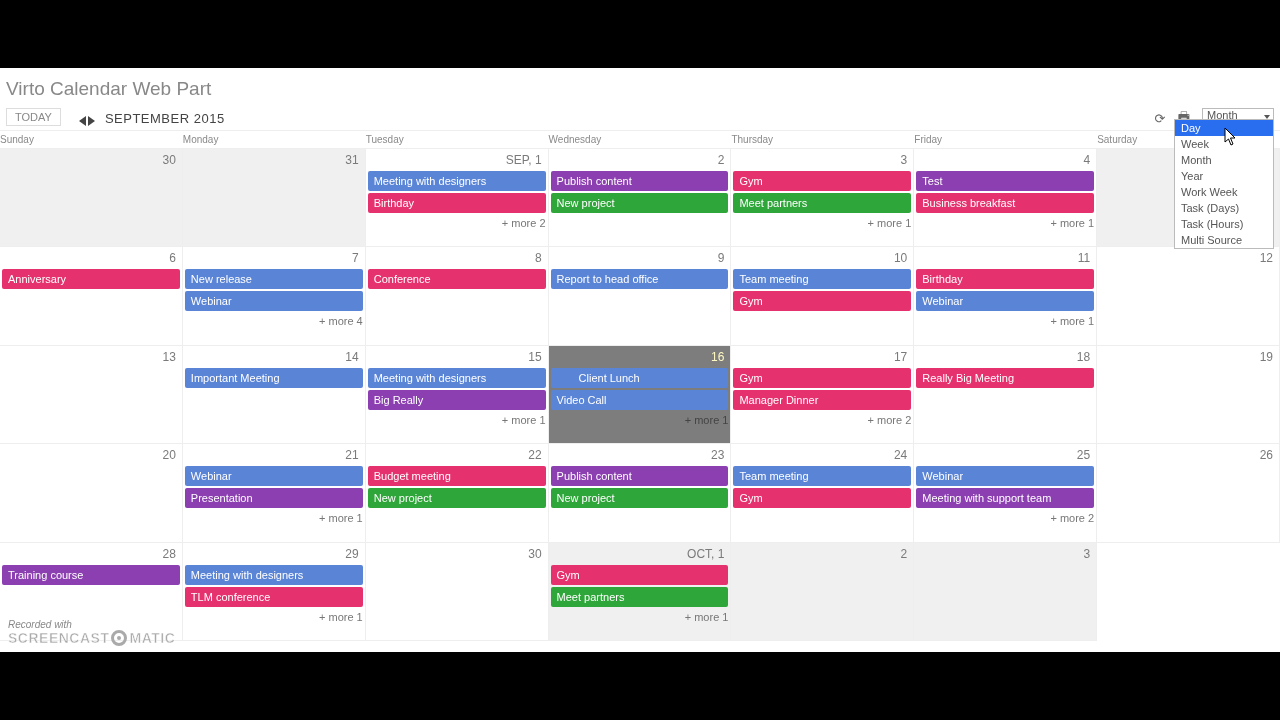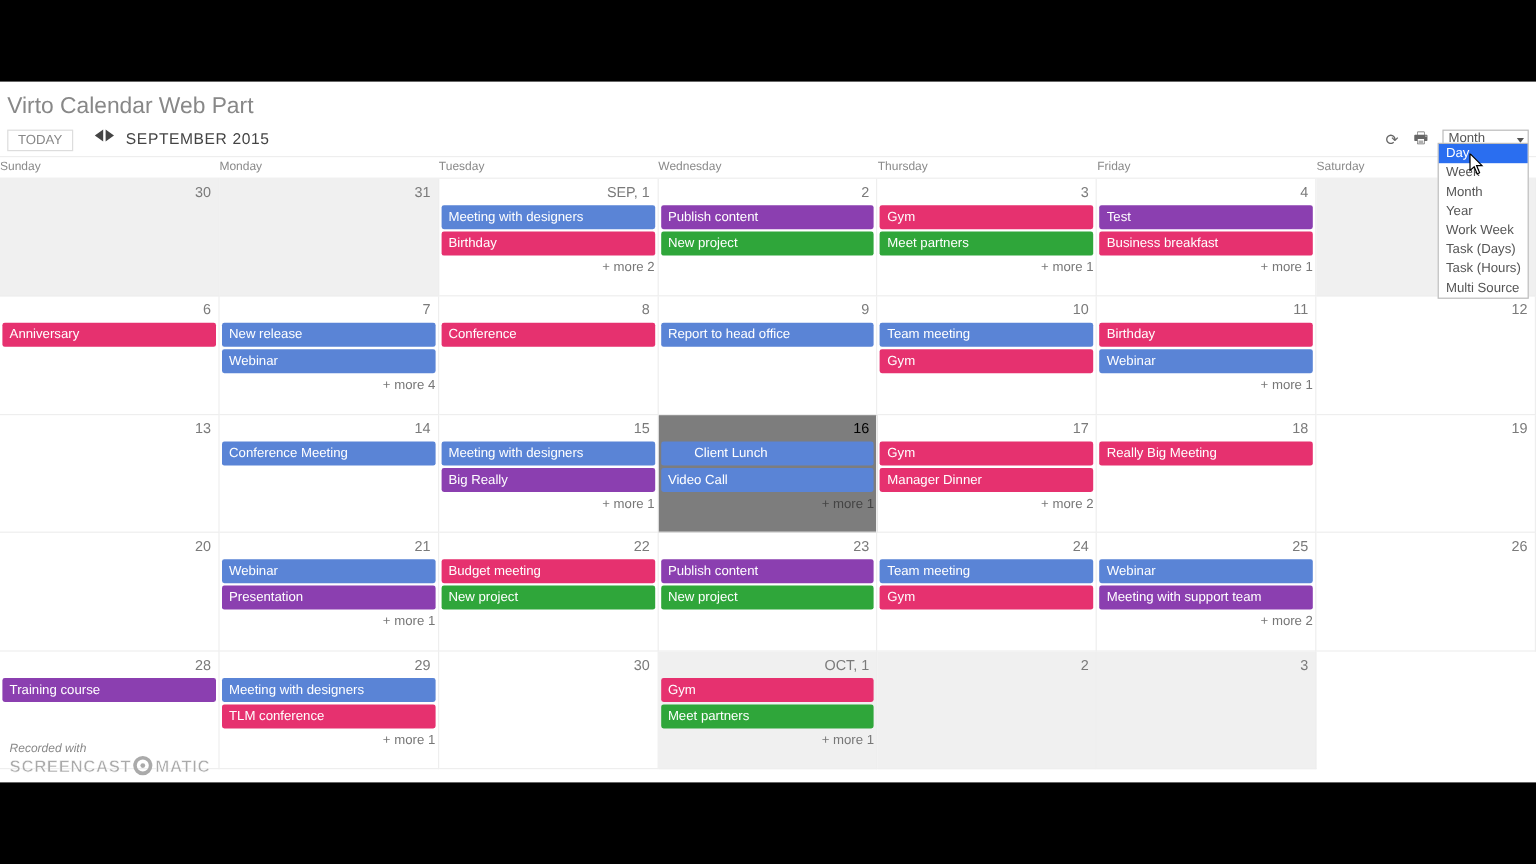--- a/index.html
+++ b/index.html
@@ -1,42 +1,42 @@
 <!DOCTYPE html>
 <html><head>
 <meta charset="utf-8">
 <style>
 *{box-sizing:border-box;margin:0;padding:0;font-family:"Segoe UI",Arial,Helvetica,sans-serif}
 html,body{width:1280px;height:720px;overflow:hidden}
 body{background:#000}
 .viewport{position:absolute;left:0;top:68px;width:1280px;height:584px;background:#fff}
 .page-title{font-size:19px;font-weight:300;color:#888;padding:10px 6px 4px}
-.toolbar{display:flex;align-items:flex-start;padding:4px 6px;border-bottom:1px solid #eee}
+.toolbar{display:flex;align-items:flex-end;padding:4px 6px;border-bottom:1px solid #eee}
 .today-btn{font-size:11px;color:#888;border:1px solid #ddd;background:#fff;padding:2px 8px;cursor:pointer;margin-right:18px}
 .nav-arrows{display:inline-flex;align-items:center;margin-right:10px;cursor:pointer}
 .nav-arrows span{display:inline-block;width:0;height:0;border-top:5px solid transparent;border-bottom:5px solid transparent}
 .nav-arrows .prev{border-right:7px solid #444;margin-right:2px}
 .nav-arrows .next{border-left:7px solid #444}
 .month-label{font-size:13px;letter-spacing:.5px;color:#444}
 .spacer{flex:1}
 .tool-ico{width:16px;height:16px;margin-left:8px;cursor:pointer;display:inline-flex;align-items:center;justify-content:center;color:#666;font-size:13px}
 .view-select{margin-left:10px;font-size:11px;color:#555;border:1px solid #bbb;background:#fff;width:72px;height:18px;padding:0 4px;position:relative}
 .view-select::after{content:"";position:absolute;right:3px;top:6px;width:0;height:0;border-left:3px solid transparent;border-right:3px solid transparent;border-top:4px solid #555}
-.dropdown{position:absolute;right:6px;top:51px;width:76px;background:#fff;border:1px solid #bbb;font-size:11px;color:#555;z-index:50}
+.dropdown{position:absolute;right:6px;top:51px;width:100px;background:#fff;border:1px solid #bbb;font-size:11px;color:#555;z-index:50}
 .dropdown .opt{padding:2px 6px;cursor:pointer;white-space:nowrap}
 .dropdown .opt.sel{background:#2a6ef0;color:#fff}
 .cursor{position:absolute;right:42px;top:60px;z-index:60;pointer-events:none}
 .cursor svg{width:14px;height:18px}
 .dow-row{display:grid;grid-template-columns:repeat(7,1fr);border-bottom:1px solid #eee}
 .dow{font-size:10px;color:#8a8a8a;text-align:left;padding:3px 0}
 .grid{display:grid;grid-template-columns:repeat(7,1fr);grid-template-rows:repeat(5,1fr);height:calc(100% - 92px)}
 .cell{position:relative;border-right:1px solid #eee;border-bottom:1px solid #eee;overflow:hidden}
 .cell.out{background:#f0f0f0}
 .cell.today{background:#7d7d7d;color:#fff}
-.cell.today .date{color:#000000}
+.cell.today .date{color:#fef9c3}
 .date{position:absolute;top:4px;right:6px;font-size:12px;color:#7a7a7a}
 .events{position:absolute;top:22px;left:2px;right:2px;display:flex;flex-direction:column;gap:2px}
 .event{font-size:11px;color:#fff;padding:4px 6px;border-radius:2px;white-space:nowrap;overflow:hidden;text-overflow:ellipsis;cursor:pointer}
 .more{font-size:11px;color:#777;text-align:right;padding:2px 0;cursor:pointer}
 .cell.today .more{color:#444}
 .watermark{position:absolute;left:8px;bottom:6px;pointer-events:none;font-size:10px;color:#888;line-height:1}
 .watermark .brand{font-family:Arial;font-weight:bold;font-size:14px;color:#aaa;letter-spacing:.5px;display:flex;align-items:center;gap:2px;-webkit-text-stroke:.5px #fff}
 .watermark .o{display:inline-flex;width:16px;height:16px;border:3px solid #aaa;border-radius:50%;align-items:center;justify-content:center}
 .watermark .o::after{content:"";width:4px;height:4px;background:#aaa;border-radius:50%}
 </style>
@@ -173,21 +173,21 @@
         <div class="date">12</div>
         <div class="events"></div>
       </div>
       <div class="cell">
         <div class="date">13</div>
         <div class="events"></div>
       </div>
       <div class="cell">
         <div class="date">14</div>
         <div class="events">
-          <div class="event" style="background: rgb(90, 132, 214);">Conference Meeting</div>
+          <div class="event" style="background: rgb(90, 132, 214);">Important Meeting</div>
         </div>
       </div>
       <div class="cell">
         <div class="date">15</div>
         <div class="events">
           <div class="event" style="background: rgb(90, 132, 214);">Meeting with designers</div>
           <div class="event" style="background: rgb(139, 63, 176);">Big Really</div>
           <div class="more">+ more 1</div>
         </div>
       </div>

